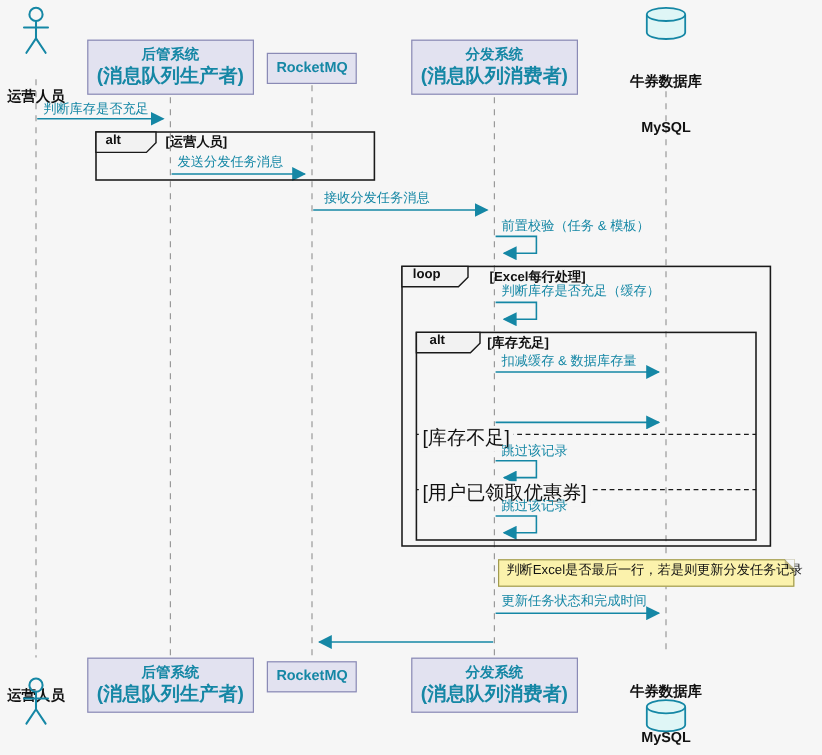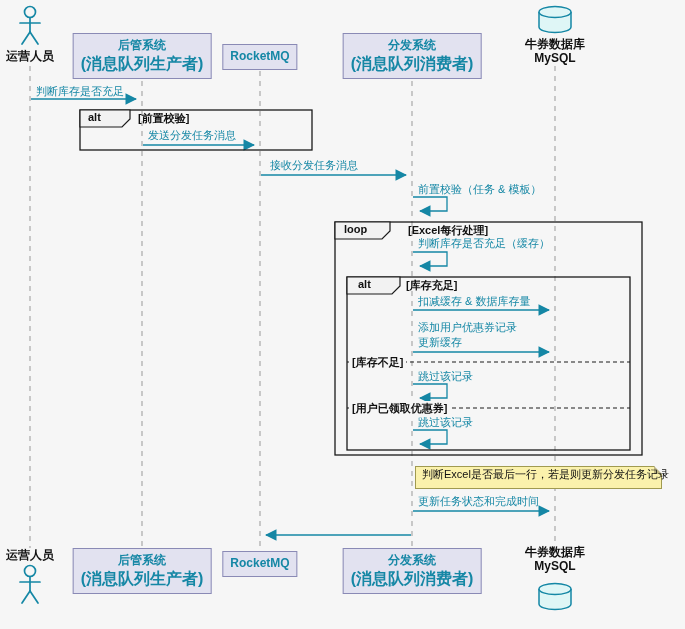--- a/index.html
+++ b/index.html
@@ -38,32 +38,32 @@
     color:var(--accent);font-weight:bold;
   }
   .pbox span{display:block;}
   .pbox .l1{font-size:12px;}
   .pbox .l2{font-size:16px;}
   .plabel{
     position:absolute;z-index:2;transform:translateX(-50%);
     text-align:center;font-size:12px;font-weight:600;color:var(--label-text);
     line-height:1.2;white-space:nowrap;
   }
-  .plabel span{display:block;}
+  .plabel span{display:block;margin-top:24px;}
   .msglabel{
     position:absolute;z-index:2;font-size:11px;color:var(--accent);
     white-space:nowrap;line-height:15px;
   }
   .msglabel span{display:block;}
   .framelabel{
     position:absolute;z-index:2;font-size:11px;font-weight:bold;
     color:var(--label-text);white-space:nowrap;
   }
   .elselabel{
-    position:absolute;z-index:2;font-size:11px;font-weight:bold;
+    position:absolute;z-index:2;font-size:16px;font-weight:normal;
     color:var(--label-text);white-space:nowrap;background:var(--bg);padding:0 3px;
   }
   .note{
     position:absolute;z-index:2;left:415px;top:466px;width:247px;height:23px;
     background:var(--note-bg);border:1px solid var(--note-border);
     box-sizing:border-box;display:flex;align-items:flex-start;padding:0 6px;
     font-size:11px;color:var(--label-text);white-space:nowrap;
   }
   .note::after{
     content:"";position:absolute;top:-1px;right:-1px;width:0;height:0;
@@ -141,41 +141,37 @@
   <svg class="aicon" style="left:537px;top:5px" width="36" height="30" viewBox="0 0 36 30">
     <path class="dbshape" d="M2,7 v15 a16,5.5 0 0 0 32,0 v-15"></path>
     <ellipse class="dbshape" cx="18" cy="7" rx="16" ry="5.5"></ellipse>
   </svg>
   <div class="plabel" style="left:555px;top:37px">
     <span>牛券数据库</span>
     <span>MySQL</span>
   </div>
 
   <div class="framelabel" style="left:88px;top:111px">alt</div>
-  <div class="framelabel" style="left:138px;top:111px">[前置校验]</div>
+  <div class="framelabel" style="left:138px;top:111px">[运营人员]</div>
 
   <div class="framelabel" style="left:344px;top:223px">loop</div>
   <div class="framelabel" style="left:408px;top:223px">[Excel每行处理]</div>
 
   <div class="framelabel" style="left:358px;top:278px">alt</div>
   <div class="framelabel" style="left:406px;top:278px">[库存充足]</div>
 
   <div class="elselabel" style="left:349px;top:355px">[库存不足]</div>
   <div class="elselabel" style="left:349px;top:401px">[用户已领取优惠券]</div>
 
   <div class="msglabel" style="left:36px;top:84px">判断库存是否充足</div>
   <div class="msglabel" style="left:148px;top:128px">发送分发任务消息</div>
   <div class="msglabel" style="left:270px;top:158px">接收分发任务消息</div>
   <div class="msglabel" style="left:418px;top:182px">前置校验（任务 &amp; 模板）</div>
   <div class="msglabel" style="left:418px;top:236px">判断库存是否充足（缓存）</div>
   <div class="msglabel" style="left:418px;top:294px">扣减缓存 &amp; 数据库存量</div>
-  <div class="msglabel" style="left:418px;top:320px">
-    <span>添加用户优惠券记录</span>
-    <span>更新缓存</span>
-  </div>
   <div class="msglabel" style="left:418px;top:369px">跳过该记录</div>
   <div class="msglabel" style="left:418px;top:415px">跳过该记录</div>
   <div class="msglabel" style="left:418px;top:494px">更新任务状态和完成时间</div>
 
   <div class="note">
     <span>判断Excel是否最后一行，若是则更新分发任务记录</span>
   </div>
 
   <div class="plabel" style="left:30px;top:548px">
     <span>运营人员</span>

